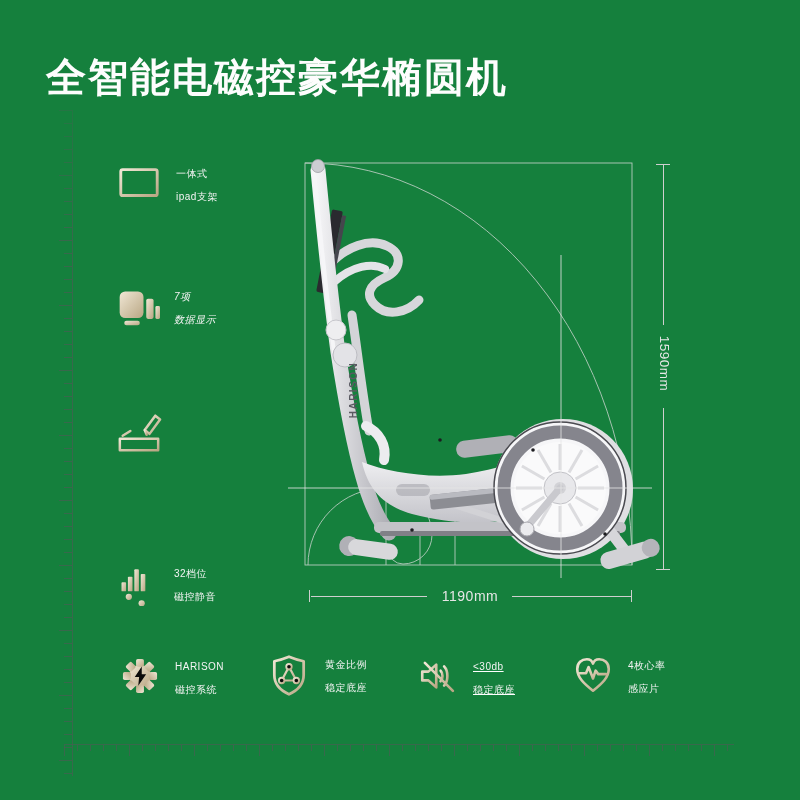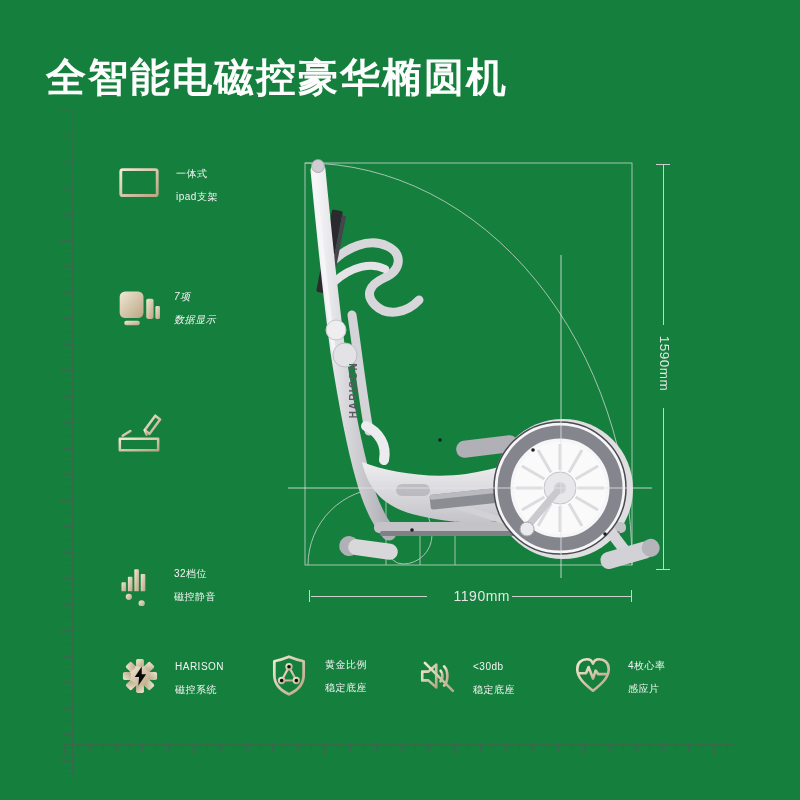--- a/index.html
+++ b/index.html
@@ -240,21 +240,21 @@
     <div class="abs dimline" style="left:656px;top:164px;width:14px;height:1px;"></div>
     <div class="abs dimline" style="left:663px;top:165px;width:1px;height:160px;"></div>
     <div class="abs dimlabel v-rot" style="left:624px;top:356px;width:80px;">1590mm</div>
     <div class="abs dimline" style="left:663px;top:408px;width:1px;height:162px;"></div>
     <div class="abs dimline" style="left:656px;top:569px;width:14px;height:1px;"></div>
   </div>
 
   <div>
     <div class="abs dimline" style="left:309px;top:590px;width:1px;height:12px;"></div>
     <div class="abs dimline" style="left:311px;top:596px;width:116px;height:1px;"></div>
-    <div class="abs dimlabel" style="left:430px;top:588px;width:80px;font-size:14px;text-align:right;">1190mm</div>
+    <div class="abs dimlabel" style="left:430px;top:588px;width:80px;font-size:14px;">1190mm</div>
     <div class="abs dimline" style="left:512px;top:596px;width:119px;height:1px;"></div>
     <div class="abs dimline" style="left:631px;top:590px;width:1px;height:12px;"></div>
   </div>
 
   <div class="abs feat" style="left:119px;top:655px;">
     <svg class="ic" width="42" height="42" viewBox="0 0 48 48">
       <g transform="translate(24,24)">
         <circle r="12.5" fill="url(#gold)"></circle>
         <g fill="url(#gold)">
           <rect x="-4.5" y="-19.5" width="9" height="9" rx="2"></rect>
@@ -282,21 +282,21 @@
       <circle cx="24" cy="15" r="3" fill="#0a0a0a" stroke="url(#gold)" stroke-width="2"></circle>
       <circle cx="32" cy="30" r="3" fill="#0a0a0a" stroke="url(#gold)" stroke-width="2"></circle>
       <circle cx="16" cy="30" r="3" fill="#0a0a0a" stroke="url(#gold)" stroke-width="2"></circle>
     </svg>
     <div class="txt">
       <div>黄金比例</div>
       <div>稳定底座</div>
     </div>
   </div>
 
-  <div class="abs feat" style="left:417px;top:655px;">
+  <div class="abs feat" style="left:417px;top:655px;text-decoration:underline;">
     <svg class="ic" width="42" height="42" viewBox="0 0 48 48">
       <g fill="none" stroke="url(#gold)" stroke-width="3" stroke-linecap="round" stroke-linejoin="round">
         <path d="M6 19 H13 L22 11 V37 L13 29 H6 Z"></path>
         <path d="M27 18 C30 21 30 27 27 30"></path>
         <path d="M31 13 C36 18 36 30 31 35"></path>
         <line x1="9" y1="9" x2="41" y2="41"></line>
       </g>
     </svg>
     <div class="txt">
       <div>&lt;30db</div>

